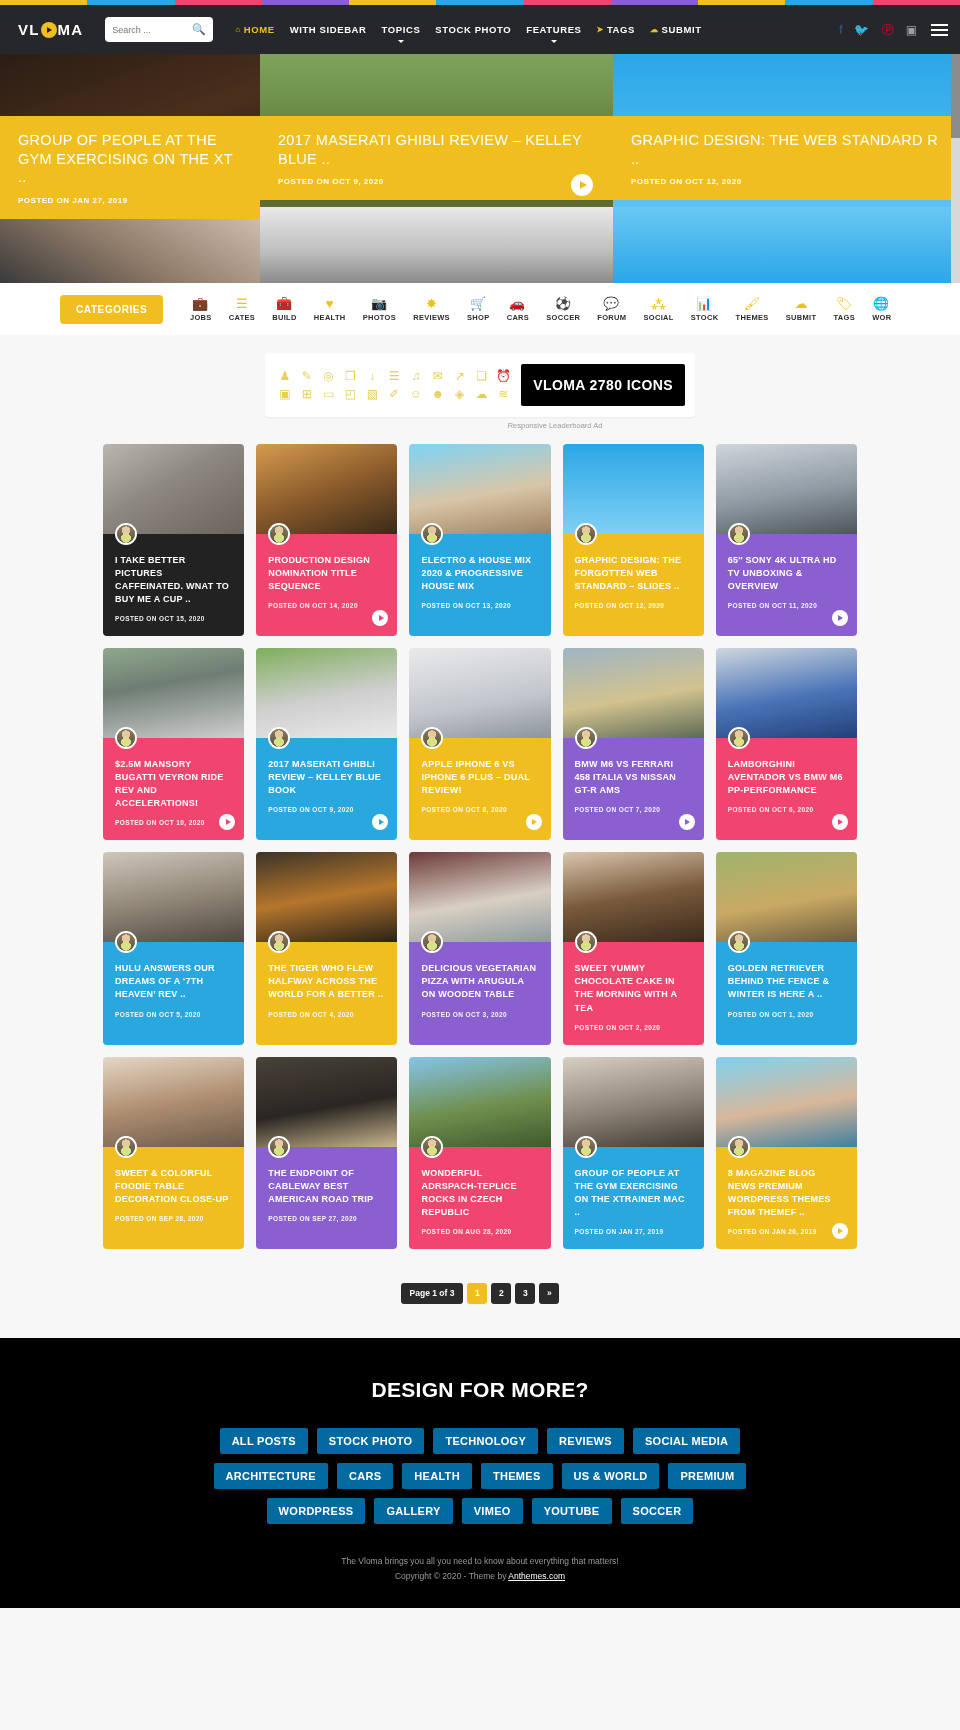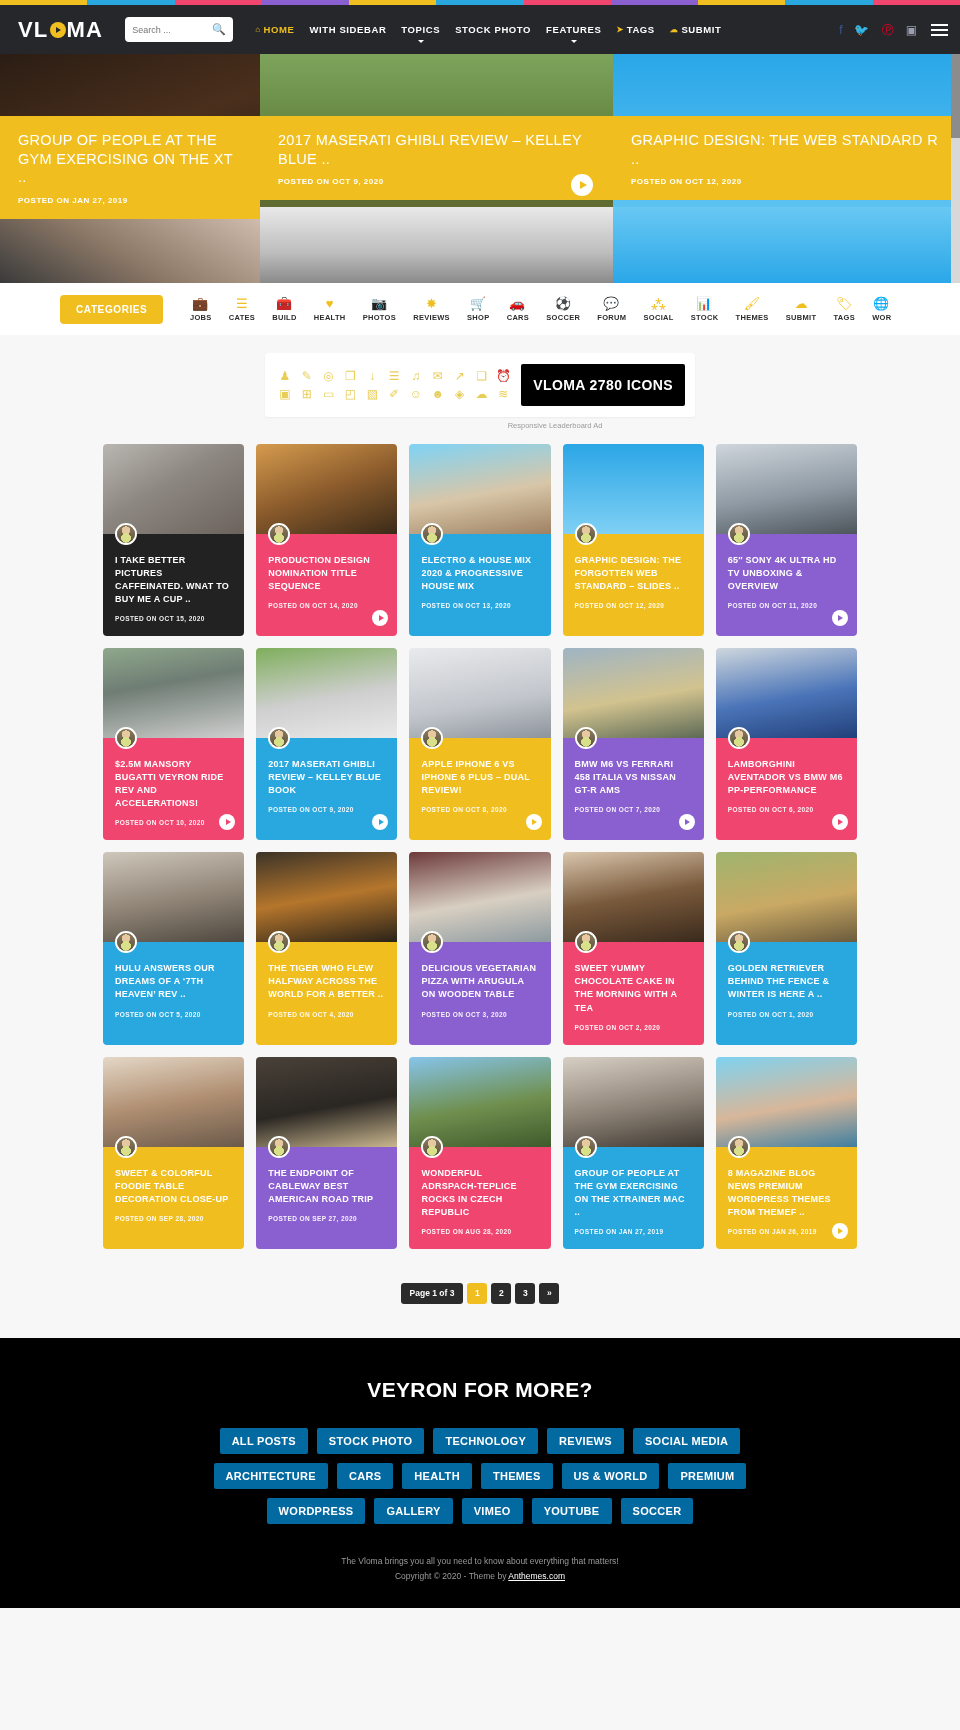--- a/index.html
+++ b/index.html
@@ -19,21 +19,21 @@
     background: #26272b;
     height: 49px;
     display: flex;
     align-items: center;
     padding: 0 12px 0 18px;
     position: relative;
   }
   .logo {
     color: #fff;
     font-weight: 800;
-    font-size: 22px;
+    font-size: 15px;
     letter-spacing: 1.2px;
     display: flex;
     align-items: center;
     font-family: "Liberation Sans", sans-serif;
   }
   .logo .dot {
     width: 16px; height: 16px; border-radius: 50%;
     background: #f0bf1f; margin: 0 1px;
     display: inline-flex; align-items: center; justify-content: center;
   }
@@ -638,21 +638,21 @@
 
 <div class="pager">
     <button class="pg label">Page 1 of 3</button>
     <button class="pg cur">1</button>
     <button class="pg">2</button>
     <button class="pg">3</button>
     <button class="pg">»</button>
   </div>
 
 <div class="footer">
-  <h2>VEYRON FOR MORE?</h2>
+  <h2>DESIGN FOR MORE?</h2>
   <div class="tagrows">
       <div class="tagrow">
         <button class="tag">ALL POSTS</button>
         <button class="tag">STOCK PHOTO</button>
         <button class="tag">TECHNOLOGY</button>
         <button class="tag">REVIEWS</button>
         <button class="tag">SOCIAL MEDIA</button>
       </div>
       <div class="tagrow">
         <button class="tag">ARCHITECTURE</button>

